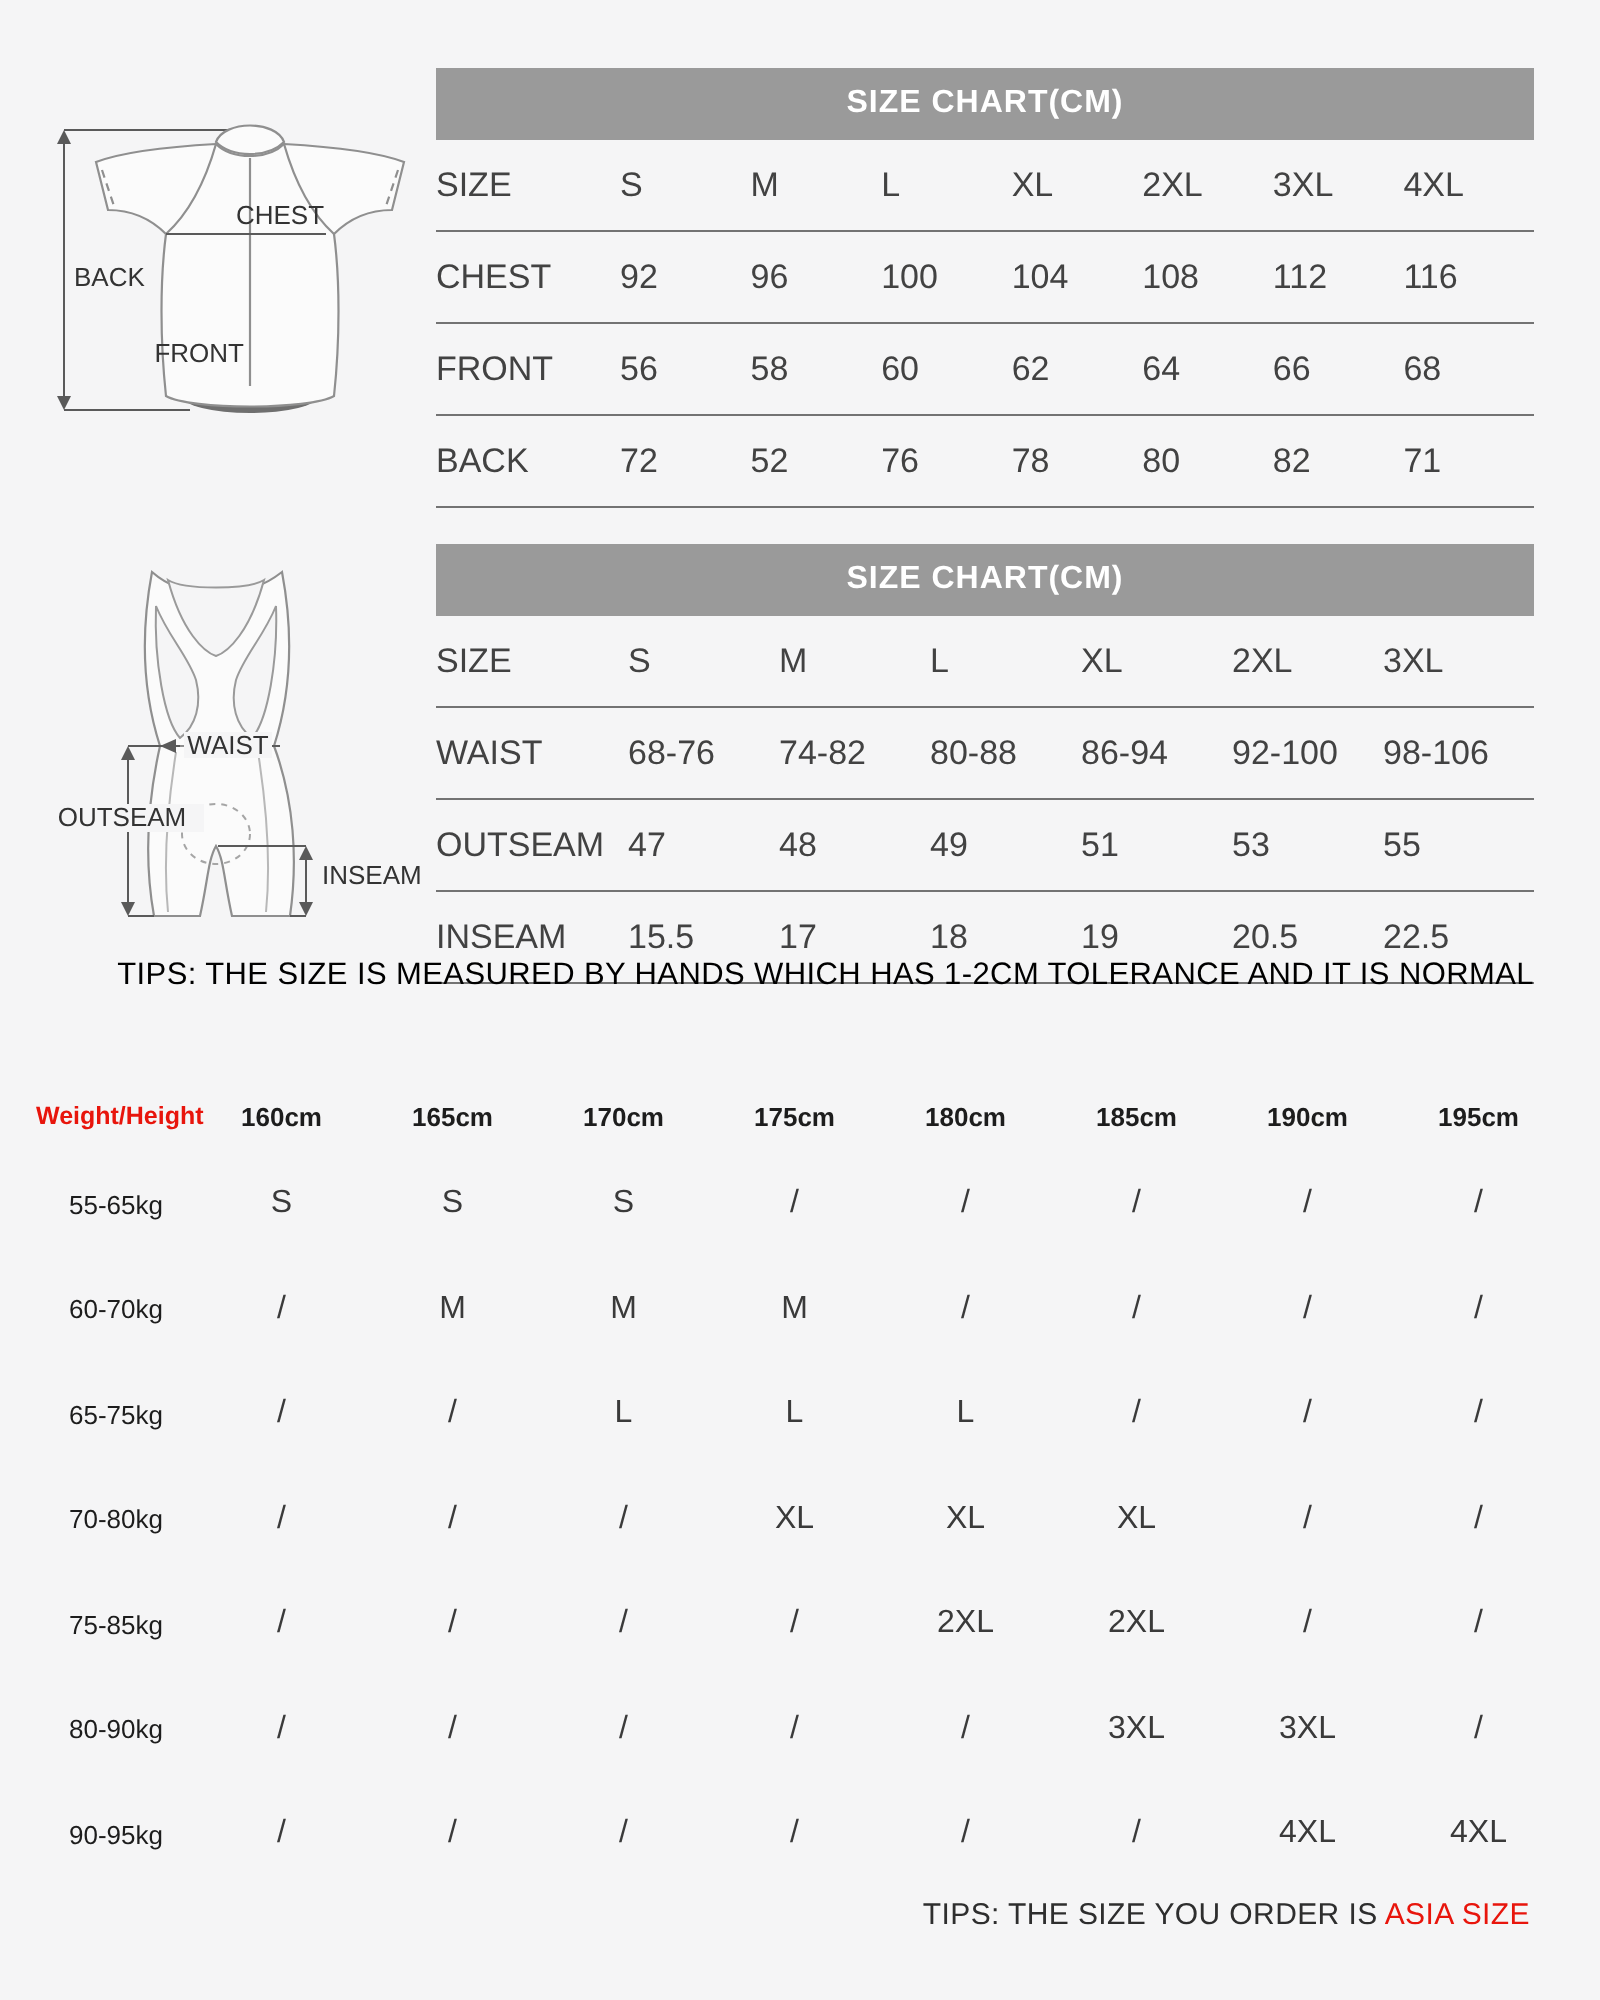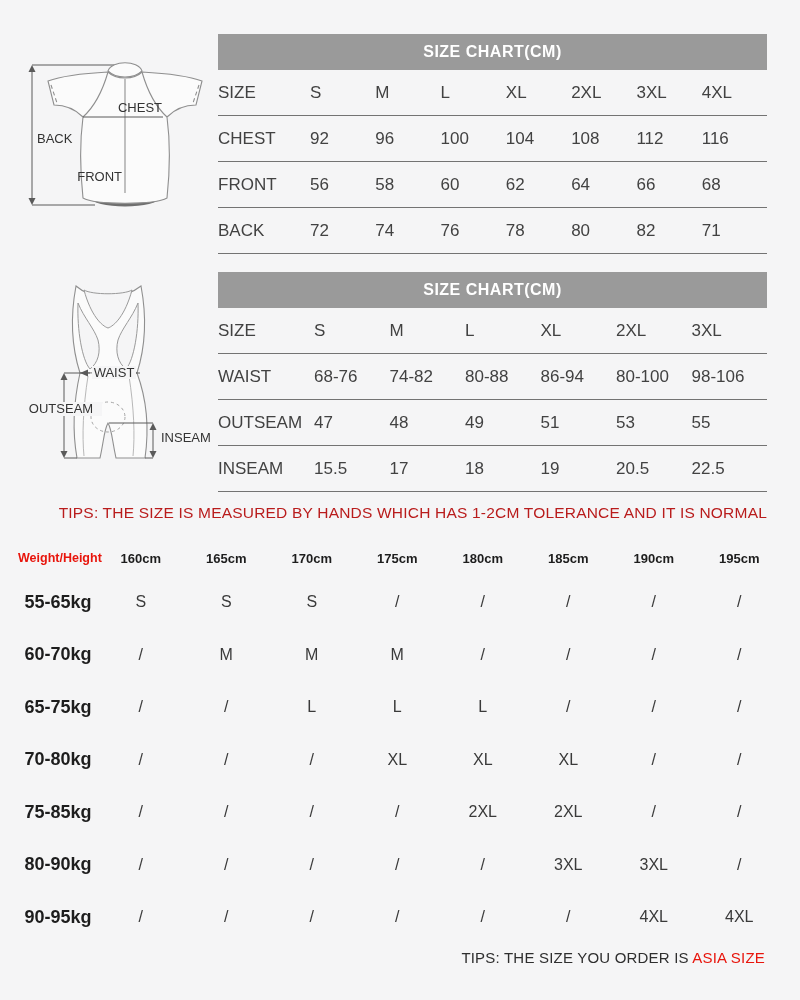--- a/index.html
+++ b/index.html
@@ -19,40 +19,40 @@
     display:flex;align-items:center;justify-content:center;
   }
   .st-row{
     display:grid;height:45px;align-items:center;
     border-bottom:1px solid #737373;font-size:17px;color:#424242;
   }
   .cols8{grid-template-columns:92px repeat(7,1fr);}
   .cols7{grid-template-columns:96px repeat(6,1fr);}
   
   .tips-measure{
-    position:absolute;top:504px;right:33px;
-    font-size:15.5px;letter-spacing:.2px;color:#b91c1c;white-space:nowrap;
+    position:absolute;top:479px;right:33px;
+    font-size:15.5px;letter-spacing:.2px;color:#000000;white-space:nowrap;
   }
   .tips-asia{
     position:absolute;top:949px;right:35px;
     font-size:15px;letter-spacing:.2px;color:#2e2e2e;white-space:nowrap;
   }
   .red{color:#e8150c;}
   
   .matrix{position:absolute;left:18px;top:540px;width:764px;}
   .mx-row{
     display:grid;grid-template-columns:80px repeat(8,1fr);
     align-items:center;text-align:center;height:52.5px;
   }
   .mx-header{height:36px;}
   .mx-corner{
     color:#e8150c;font-size:12.5px;font-weight:bold;white-space:nowrap;
   }
   .mx-col{font-size:13px;font-weight:bold;color:#1d1d1d;}
-  .mx-label{font-size:18px;font-weight:bold;color:#1d1d1d;}
+  .mx-label{font-size:13px;font-weight:normal;color:#1d1d1d;}
   .mx-cell{font-size:16px;color:#3a3a3a;}
   
   .diagram{position:absolute;}
   #jersey-diagram{left:0px;top:55px;}
   #bib-diagram{left:12px;top:278px;}
   .diagram svg text{
     font-family:"Liberation Sans","DejaVu Sans",sans-serif;
     font-size:13px;fill:#333333;
   }
   .garment{fill:#fbfbfb;stroke:#8f8f8f;stroke-width:1.1;}
@@ -160,21 +160,21 @@
         <div class="st-cell">60</div>
         <div class="st-cell">62</div>
         <div class="st-cell">64</div>
         <div class="st-cell">66</div>
         <div class="st-cell">68</div>
       </div>
 
       <div class="st-row cols8">
         <div class="st-label">BACK</div>
       <div class="st-cell">72</div>
-        <div class="st-cell">74</div>
+        <div class="st-cell">52</div>
         <div class="st-cell">76</div>
         <div class="st-cell">78</div>
         <div class="st-cell">80</div>
         <div class="st-cell">82</div>
         <div class="st-cell">71</div>
       </div>
     </div>
 </div>
 
 <div class="size-block" id="bib-block">
@@ -189,21 +189,21 @@
       <div class="st-cell">3XL</div>
     </div>
   <div>
 
       <div class="st-row cols7">
         <div class="st-label">WAIST</div>
       <div class="st-cell">68-76</div>
         <div class="st-cell">74-82</div>
         <div class="st-cell">80-88</div>
         <div class="st-cell">86-94</div>
-        <div class="st-cell">80-100</div>
+        <div class="st-cell">92-100</div>
         <div class="st-cell">98-106</div>
       </div>
 
       <div class="st-row cols7">
         <div class="st-label">OUTSEAM</div>
       <div class="st-cell">47</div>
         <div class="st-cell">48</div>
         <div class="st-cell">49</div>
         <div class="st-cell">51</div>
         <div class="st-cell">53</div>

